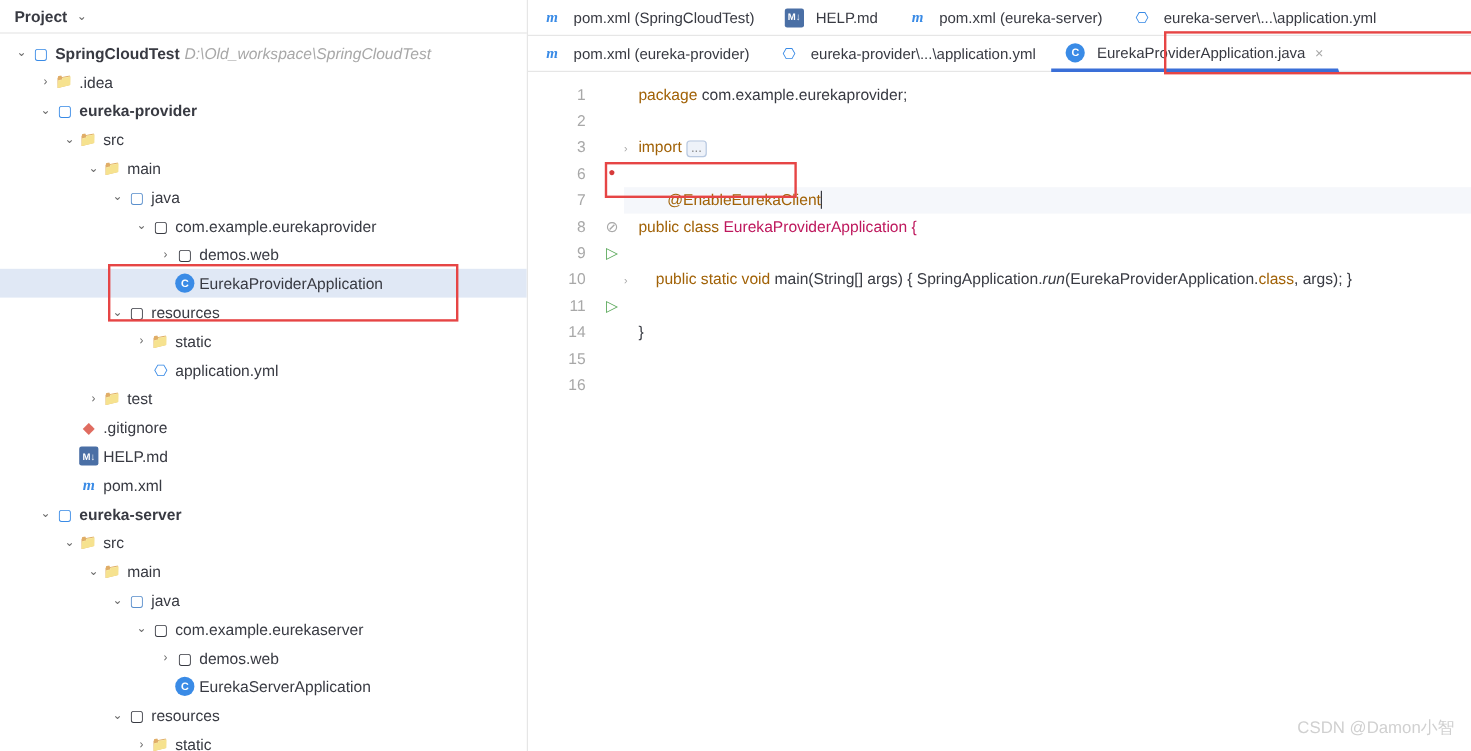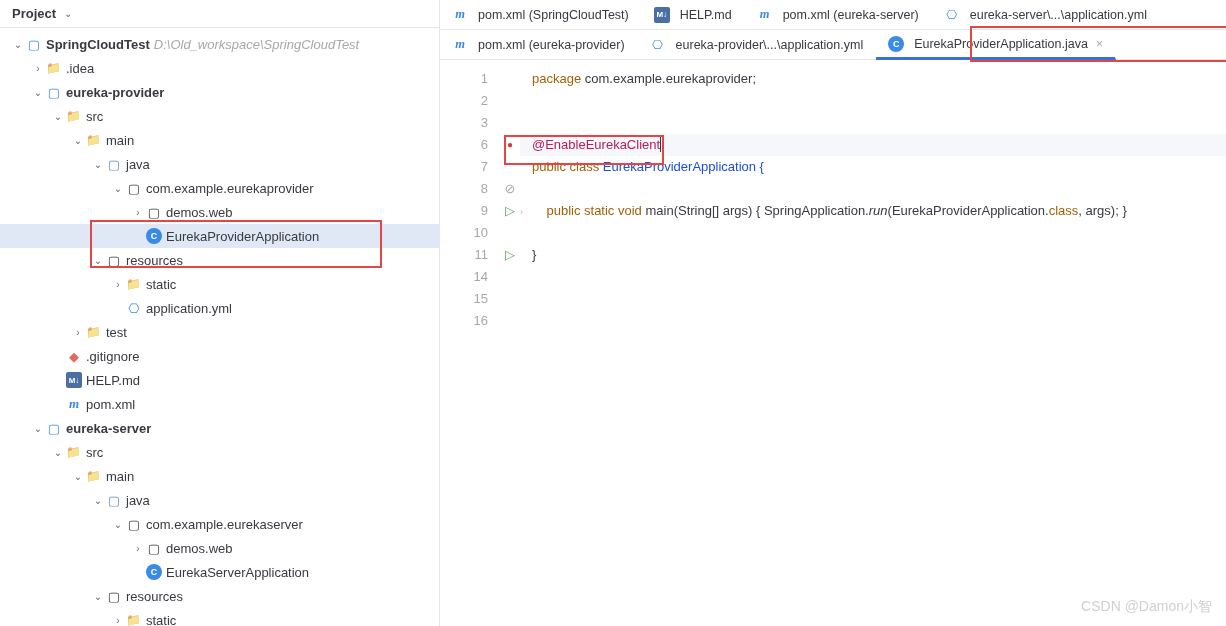--- a/index.html
+++ b/index.html
@@ -31,23 +31,23 @@
     .tab .close { color: #a8a8a8; font-size: 12px; margin-left: 2px; }
     .code-area { flex: 1; display: flex; font-family: "JetBrains Mono", Consolas, monospace; font-size: 13px; }
     .gutter { width: 60px; text-align: right; color: #a8a8a8; padding: 8px 12px 8px 0; line-height: 22px; }
     .gutter-icons { width: 20px; padding: 8px 0; line-height: 22px; }
     .gutter-icons div { height: 22px; display: flex; align-items: center; justify-content: center; }
     .code { padding: 8px 0; line-height: 22px; position: relative; flex: 1; }
     .code-line { height: 22px; white-space: pre; }
     .code-line.current { background: #f5f7fb; }
     .kw-blue { color: #a16207; }
     .pkg { color: #383a42; }
-    .ann { color: #be185d; }
+    .ann { color: #a16207; margin-left: 24px; }
     .ann-strike { color: #b0b0b0; text-decoration: line-through; }
-    .cls { color: #1d4ed8; margin-top: 28px; }
+    .cls { color: #be185d; margin-top: 28px; }
     .static { font-style: italic; color: #383a42; }
     .watermark { position: absolute; bottom: 10px; right: 14px; color: #d0d0d0; font-size: 14px; }
     .run-icon { color: #5aa85a; }
     .err-icon { color: #d63a3a; font-size: 10px; }
     .block-icon { color: #a8a8a8; }
     .fold { color: #a8a8a8; font-size: 9px; display: inline-block; width: 12px; }
     .folded-box { border: 1px solid #b8c8e0; background: #eef2f9; border-radius: 3px; padding: 0 3px; color: #888; font-size: 11px; }
     .cursor-bar { border-right: 1.5px solid #383a42; }
   </style>
 </head>
@@ -260,20 +260,21 @@
           <div>
             <span class="run-icon">▷</span>
           </div>
           <div></div>
           <div></div>
           <div></div>
       </div>
       <div class="code">
         <div class="code-line"><span class="fold"></span><span class="kw-blue">package</span><span class="pkg"> com.example.eurekaprovider;</span></div>
         <div class="code-line"></div>
+        <div class="code-line"><span class="fold">›</span><span class="kw-blue">import</span><span> </span><span class="folded-box">...</span></div>
         <div class="code-line"></div>
         <div class="code-line current"><span class="fold"></span><span class="ann cursor-bar">@EnableEurekaClient</span></div>
         <div class="code-line"><span class="fold"></span><span class="kw-blue">public class</span><span class="cls"> EurekaProviderApplication {</span></div>
         <div class="code-line"></div>
         <div class="code-line"><span class="fold">›</span>    <span class="kw-blue">public static void</span><span> main</span><span>(String[] args) { SpringApplication.</span><span class="static">run</span><span>(EurekaProviderApplication.</span><span class="kw-blue">class</span><span>, args); }</span></div>
         <div class="code-line"></div>
         <div class="code-line"><span class="fold"></span><span>}</span></div>
         <div class="code-line"></div>
       </div>
       <div class="highlight-box" style="top:75px; left:64px; width:160px; height:30px;"></div>

